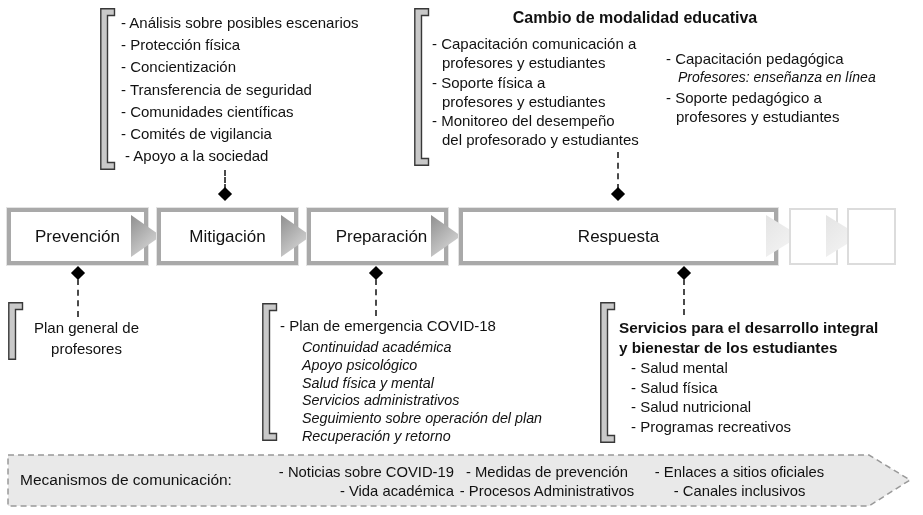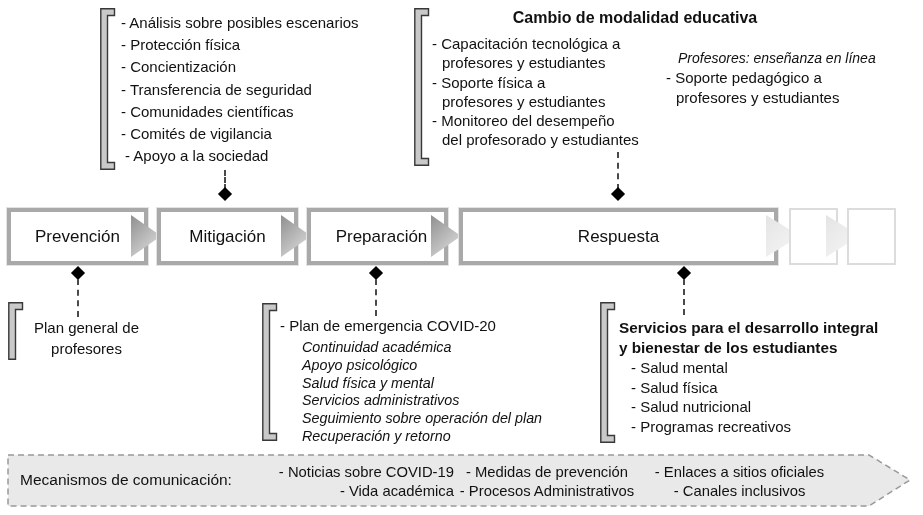--- a/index.html
+++ b/index.html
@@ -60,28 +60,29 @@
     <div class="ln" style="padding-left:4px;">- Apoyo a la sociedad</div>
   </div>
   <div class="abs dash-v" style="left:224px;top:170px;height:20px;"></div>
   <div class="abs diamond" style="left:220px;top:189px;"></div>
 
   <svg class="abs" style="left:414px;top:8px;" width="16" height="158">
     <path d="M14.5,0.8 H0.8 V157.2 H14.5 V150.5 H7.5 V7.5 H14.5 Z" fill="#c9c9c9" stroke="#383838" stroke-width="1.4"></path>
   </svg>
   <div class="abs bold-title" style="left:495px;top:9px;width:280px;">Cambio de modalidad educativa</div>
   <div class="abs list-c" style="left:432px;top:34px;">
-    <div class="ln">- Capacitación tecnológica a</div>
+    <div class="ln">- Capacitación comunicación a</div>
     <div class="ln cont">profesores y estudiantes</div>
     <div class="ln">- Soporte física a</div>
     <div class="ln cont">profesores y estudiantes</div>
     <div class="ln">- Monitoreo del desempeño</div>
     <div class="ln cont">del profesorado y estudiantes</div>
   </div>
   <div class="abs list-c" style="left:666px;top:49px;">
+    <div class="ln">- Capacitación pedagógica</div>
     <div class="ln ital">Profesores: enseñanza en línea</div>
     <div class="ln">- Soporte pedagógico a</div>
     <div class="ln cont">profesores y estudiantes</div>
   </div>
   <div class="abs dash-v" style="left:617px;top:152px;height:38px;"></div>
   <div class="abs diamond" style="left:613px;top:189px;"></div>
 
   <div class="abs stage" style="left:7px;width:141px;">
     <span>Prevención</span>
   </div>
@@ -110,21 +111,21 @@
   <div class="abs" style="left:24px;top:318px;width:125px;text-align:center;font-size:15px;line-height:20.5px;">
     <div class="ln">Plan general de</div>
     <div class="ln">profesores</div>
   </div>
 
   <div class="abs diamond" style="left:371px;top:268px;"></div>
   <div class="abs dash-v" style="left:375px;top:279px;height:37px;"></div>
   <svg class="abs" style="left:262px;top:303px;" width="16" height="138">
     <path d="M14.5,0.8 H0.8 V137.2 H14.5 V130.5 H7.5 V7.5 H14.5 Z" fill="#c9c9c9" stroke="#383838" stroke-width="1.4"></path>
   </svg>
-  <div class="abs ln" style="left:280px;top:317px;font-size:15px;">- Plan de emergencia COVID-20</div>
+  <div class="abs ln" style="left:280px;top:317px;font-size:15px;">- Plan de emergencia COVID-18</div>
   <div class="abs" style="left:302px;top:339px;font-size:14.3px;font-style:italic;line-height:17.8px;">
     <div class="ln">Continuidad académica</div>
     <div class="ln">Apoyo psicológico</div>
     <div class="ln">Salud física y mental</div>
     <div class="ln">Servicios administrativos</div>
     <div class="ln">Seguimiento sobre operación del plan</div>
     <div class="ln">Recuperación y retorno</div>
   </div>
 
   <div class="abs diamond" style="left:679px;top:268px;"></div>

